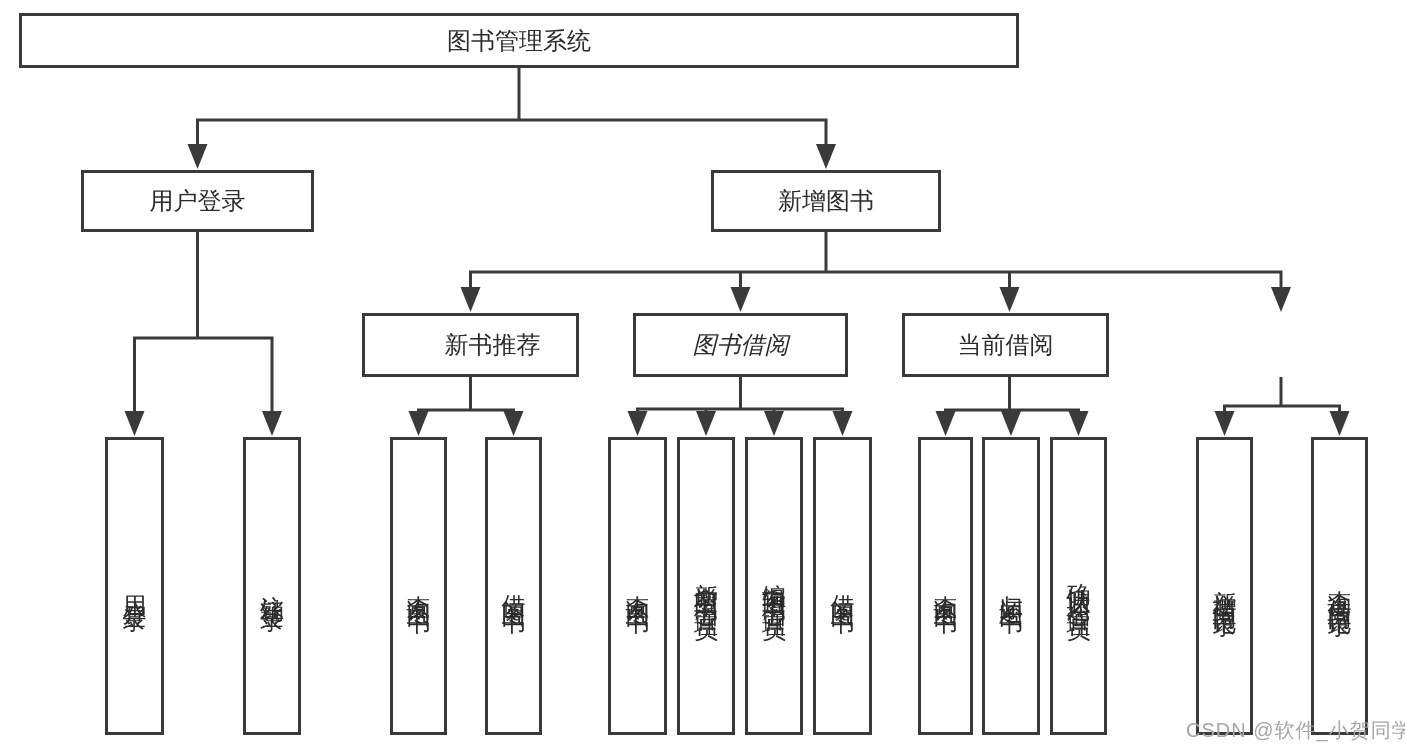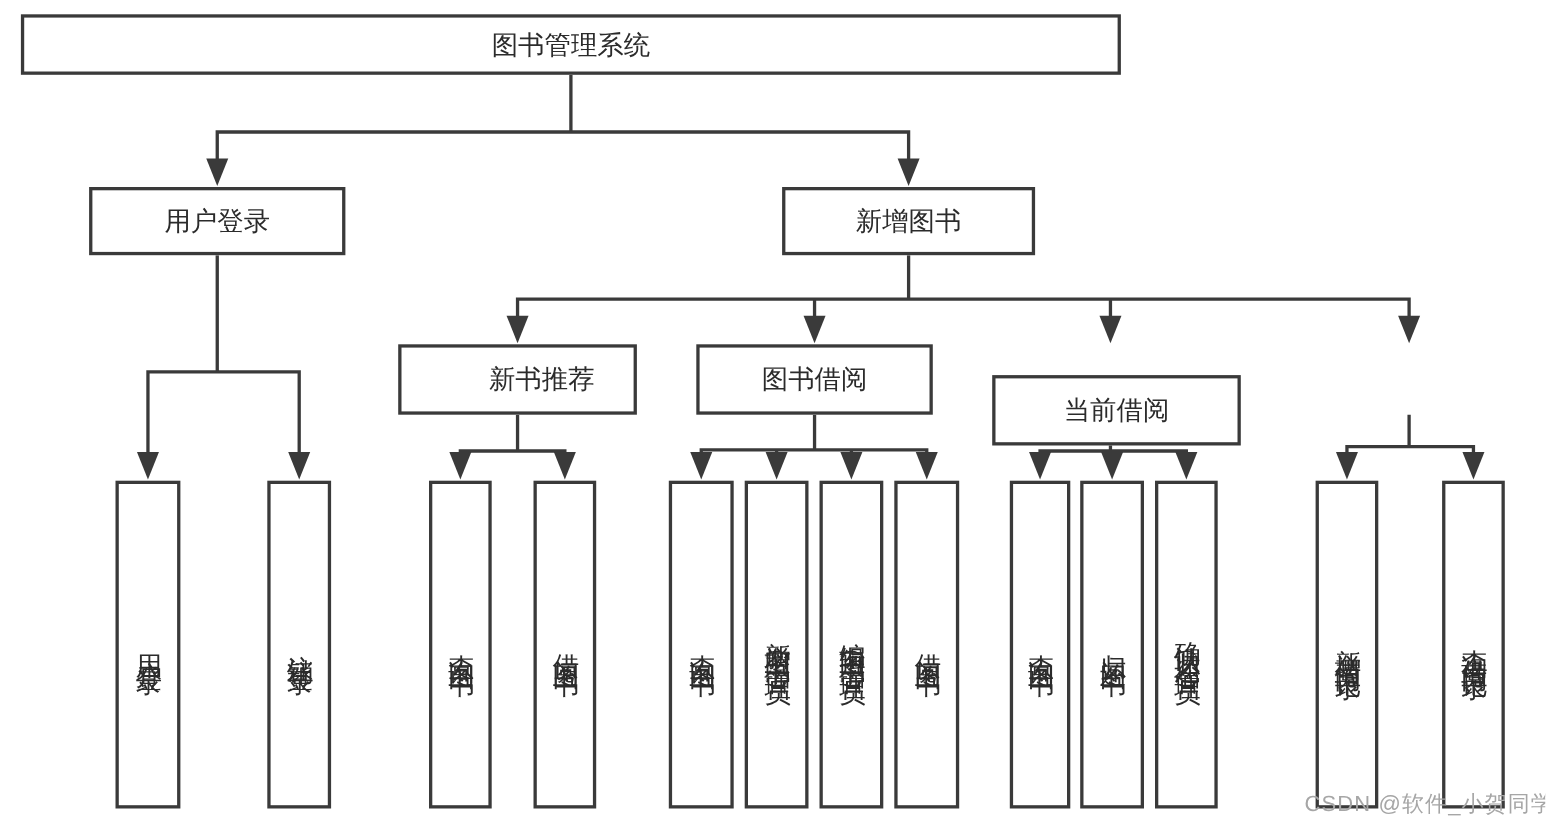--- a/index.html
+++ b/index.html
@@ -21,21 +21,21 @@
     font-size:24px; color:#2b2b2b; white-space:nowrap;
   }
   .v { writing-mode:vertical-rl; letter-spacing:5px; white-space:normal; }
 
   
   .pos-root { left:19px;  top:13px;  width:1000px; height:55px; }
   .pos-l2a  { left:81px;  top:170px; width:233px;  height:62px; }
   .pos-l2b  { left:711px; top:170px; width:230px;  height:62px; }
   .pos-l3a  { left:362px; top:313px; width:217px;  height:64px;padding-left:44px; }
   .pos-l3b  { left:633px; top:313px; width:215px;  height:64px; }
-  .pos-l3c  { left:902px; top:313px; width:226px;  height:64px;margin-top:28px; }
+  .pos-l3c  { left:902px; top:313px; width:207px;  height:64px; }
   .pos-l3d  { left:1172px;top:313px; width:218px;  height:64px; }
 
   .leaf { top:437px; height:298px; }
   .pos-f1  { left:105px;  width:59px; }
   .pos-f2  { left:243px;  width:58px; }
   .pos-f3  { left:390px;  width:57px; }
   .pos-f4  { left:485px;  width:57px; }
   .pos-f5  { left:608px;  width:59px; }
   .pos-f6  { left:677px;  width:58px; }
   .pos-f7  { left:745px;  width:58px; }
@@ -106,21 +106,21 @@
       <polygon points="1339.5,436 1329.5,411 1349.5,411" style="fill: rgb(58, 58, 58);"></polygon>
     </g>
   </svg>
 
   <div class="box pos-root" style="border-color: rgb(58, 58, 58); background: rgb(255, 255, 255); color: rgb(43, 43, 43);">图书管理系统</div>
 
   <div class="box pos-l2a" style="border-color: rgb(58, 58, 58); background: rgb(255, 255, 255); color: rgb(43, 43, 43);">用户登录</div>
   <div class="box pos-l2b" style="border-color: rgb(58, 58, 58); background: rgb(255, 255, 255); color: rgb(43, 43, 43);">新增图书</div>
 
   <div class="box pos-l3a" style="border-color: rgb(58, 58, 58); background: rgb(255, 255, 255); color: rgb(43, 43, 43);">新书推荐</div>
-  <div class="box pos-l3b" style="border-color: rgb(58, 58, 58); background: rgb(255, 255, 255); color: rgb(43, 43, 43);">图书借阅</div>
+  <div class="box pos-l3b" style="border-color: rgb(58, 58, 58); background: rgb(255, 255, 255); color: rgb(43, 43, 43); font-style: italic;">图书借阅</div>
   <div class="box pos-l3c" style="border-color: rgb(58, 58, 58); background: rgb(255, 255, 255); color: rgb(43, 43, 43);">当前借阅</div>
 
   <div class="box v leaf pos-f1" style="border-color: rgb(58, 58, 58); background: rgb(255, 255, 255); color: rgb(43, 43, 43);">用户登录</div>
   <div class="box v leaf pos-f2" style="border-color: rgb(58, 58, 58); background: rgb(255, 255, 255); color: rgb(43, 43, 43);">注销登录</div>
   <div class="box v leaf pos-f3" style="border-color: rgb(58, 58, 58); background: rgb(255, 255, 255); color: rgb(43, 43, 43);">查询图书</div>
   <div class="box v leaf pos-f4" style="border-color: rgb(58, 58, 58); background: rgb(255, 255, 255); color: rgb(43, 43, 43);">借阅图书</div>
   <div class="box v leaf pos-f5" style="border-color: rgb(58, 58, 58); background: rgb(255, 255, 255); color: rgb(43, 43, 43);">查询图书</div>
   <div class="box v leaf pos-f6" style="border-color: rgb(58, 58, 58); background: rgb(255, 255, 255); color: rgb(43, 43, 43);">新增图书（管理员）</div>
   <div class="box v leaf pos-f7" style="border-color: rgb(58, 58, 58); background: rgb(255, 255, 255); color: rgb(43, 43, 43);">编辑图书（管理员）</div>
   <div class="box v leaf pos-f8" style="border-color: rgb(58, 58, 58); background: rgb(255, 255, 255); color: rgb(43, 43, 43);">借阅图书</div>

